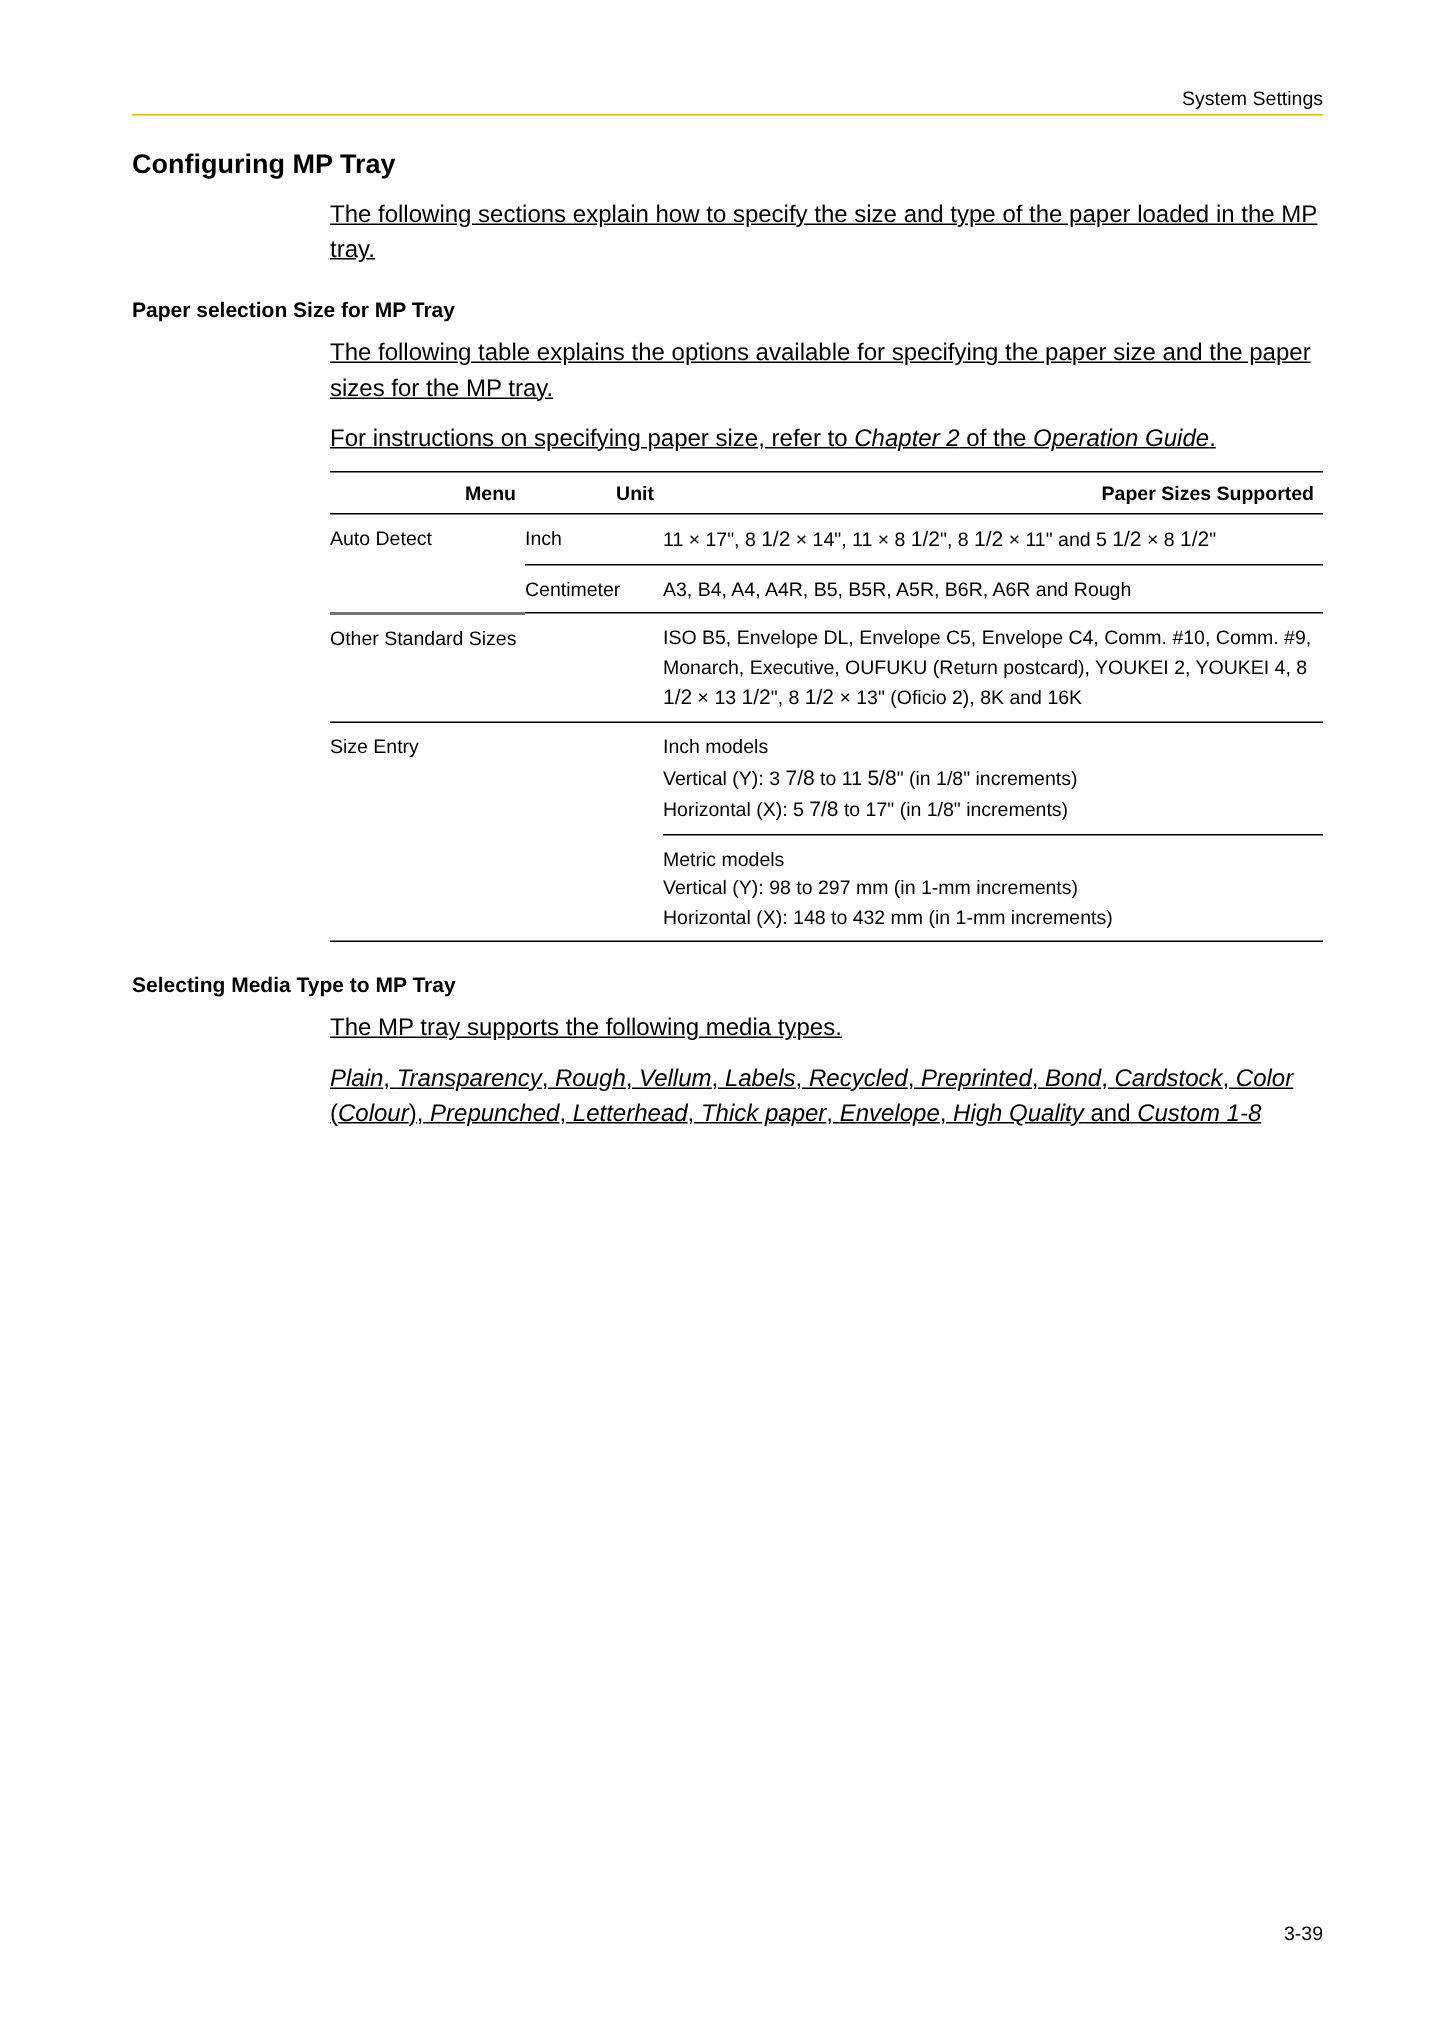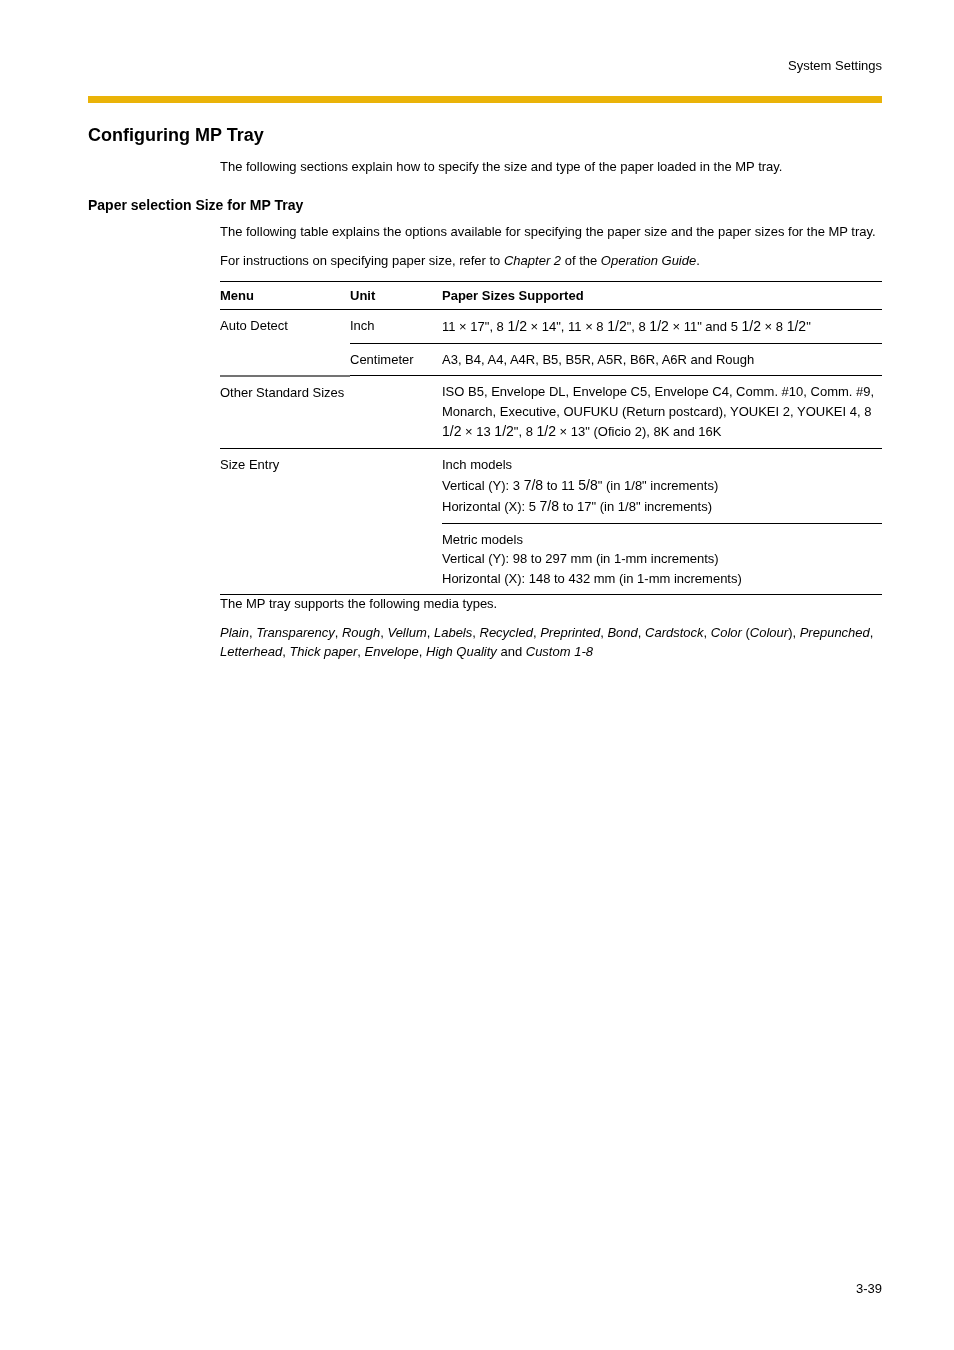--- a/index.html
+++ b/index.html
@@ -8,57 +8,58 @@
     font-family: Arial, Helvetica, sans-serif;
     font-size: 13px;
     color: #000;
     background: #fff;
     position: relative;
   }
   .page {
     padding: 58px 72px 0 88px;
   }
   .header-line {
-    border-bottom: 7px solid #eab308;
-    padding-bottom: 23px;
+    border-bottom: 1px solid #eab308;
+    padding-bottom: 3px;
     margin-bottom: 22px;
   }
   .header-text {
     text-align: right;
     font-size: 13px;
   }
   .h1 {
     font-size: 18px;
     font-weight: bold;
     margin-bottom: 12px;
   }
   .indent {
     margin-left: 132px;
   }
   .para {
-    font-size: 13px;
+    font-size: 16px;
     line-height: 1.45;
     margin-bottom: 10px;
+    text-decoration: underline;
   }
   .h2 {
     font-size: 14px;
     font-weight: bold;
     margin-top: 20px;
     margin-bottom: 10px;
   }
   .italic { font-style: italic; }
 
   table.spec {
     width: 100%;
     border-collapse: collapse;
     font-size: 13px;
     margin-top: 4px;
   }
   table.spec th {
-    text-align: left;
+    text-align: right;
     font-weight: bold;
     padding: 6px 6px 6px 0;
     border-top: 1px solid #000;
     border-bottom: 1px solid #000;
     vertical-align: top;
   }
   table.spec td {
     text-align: left;
     padding: 6px 6px 6px 0;
     border-bottom: 1px solid #000;
@@ -132,20 +133,21 @@
         </tr>
         <tr>
           <td style="white-space:pre-line;">Metric models
 Vertical (Y): 98 to 297 mm (in 1-mm increments)
 Horizontal (X): 148 to 432 mm (in 1-mm increments)</td>
         </tr>
       </tbody>
     </table>
   </div>
 
+  <div class="h2">Selecting Media Type to MP Tray</div>
 
   <div class="indent">
     <p class="para">The MP tray supports the following media types.</p>
     <p class="para">
       <span class="italic">Plain</span><span>, </span><span class="italic">Transparency</span><span>, </span><span class="italic">Rough</span><span>, </span><span class="italic">Vellum</span><span>, </span><span class="italic">Labels</span><span>, </span><span class="italic">Recycled</span><span>, </span><span class="italic">Preprinted</span><span>, </span><span class="italic">Bond</span><span>, </span><span class="italic">Cardstock</span><span>, </span><span class="italic">Color</span><span> (</span><span class="italic">Colour</span><span>), </span><span class="italic">Prepunched</span><span>, </span><span class="italic">Letterhead</span><span>, </span><span class="italic">Thick paper</span><span>, </span><span class="italic">Envelope</span><span>, </span><span class="italic">High Quality</span><span> and </span><span class="italic">Custom 1-8</span>
     </p>
   </div>
 </div>
 
 <div class="footer">3-39</div>

